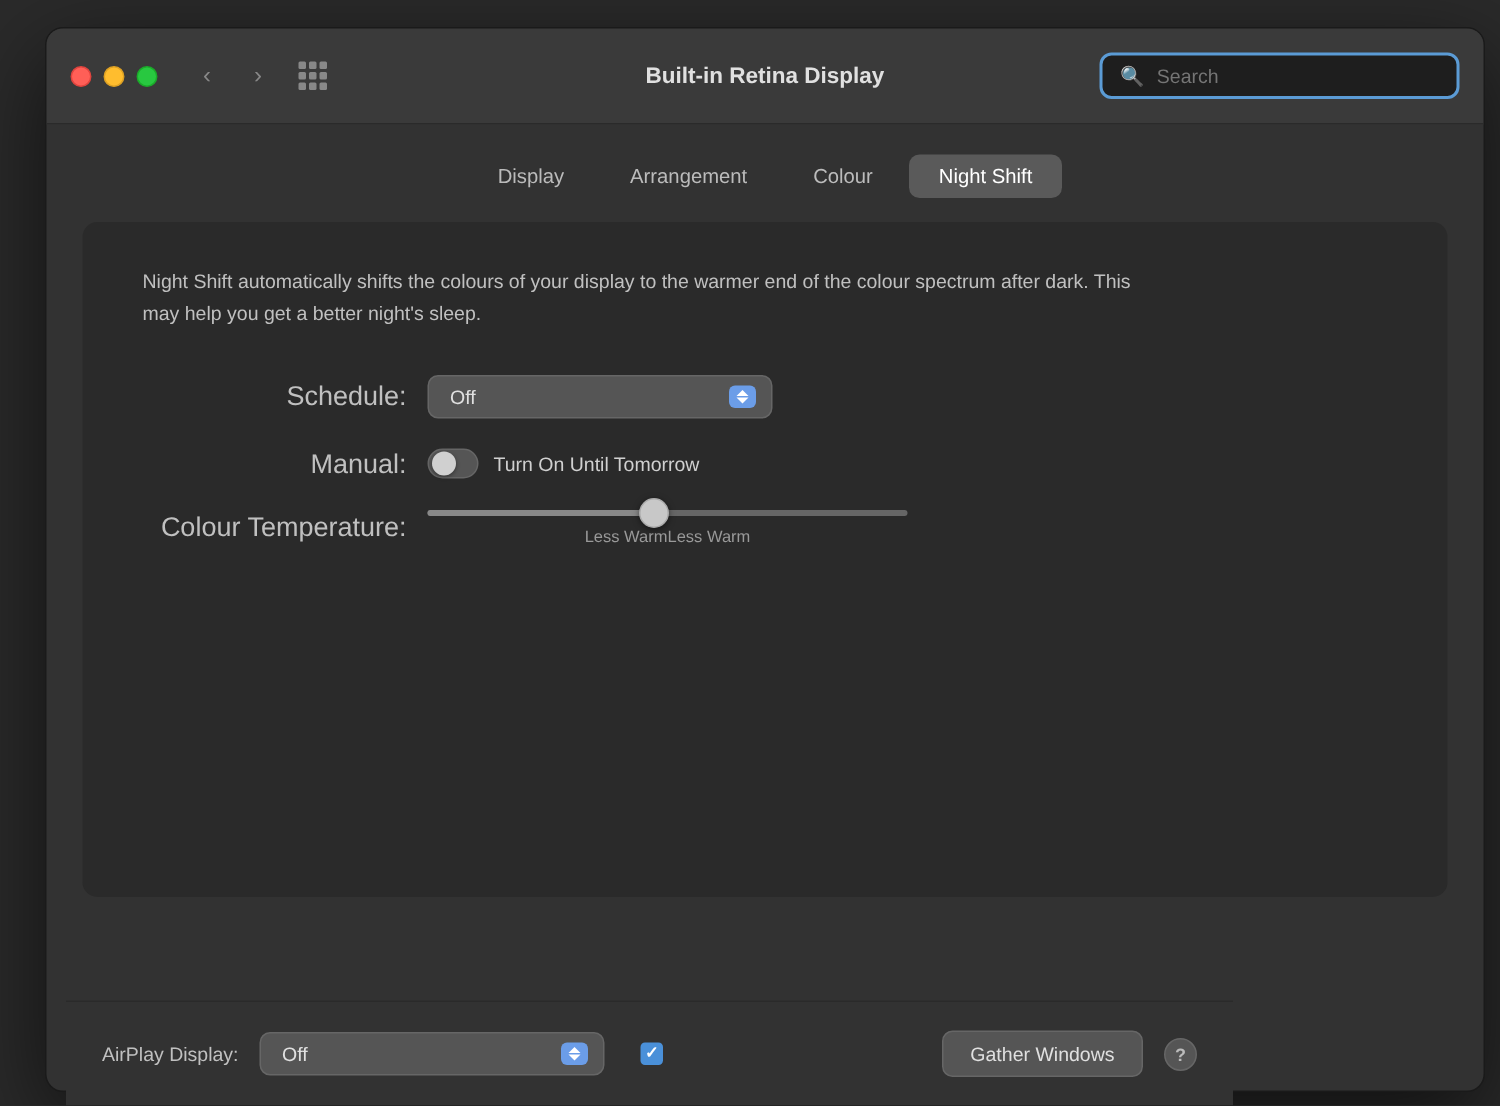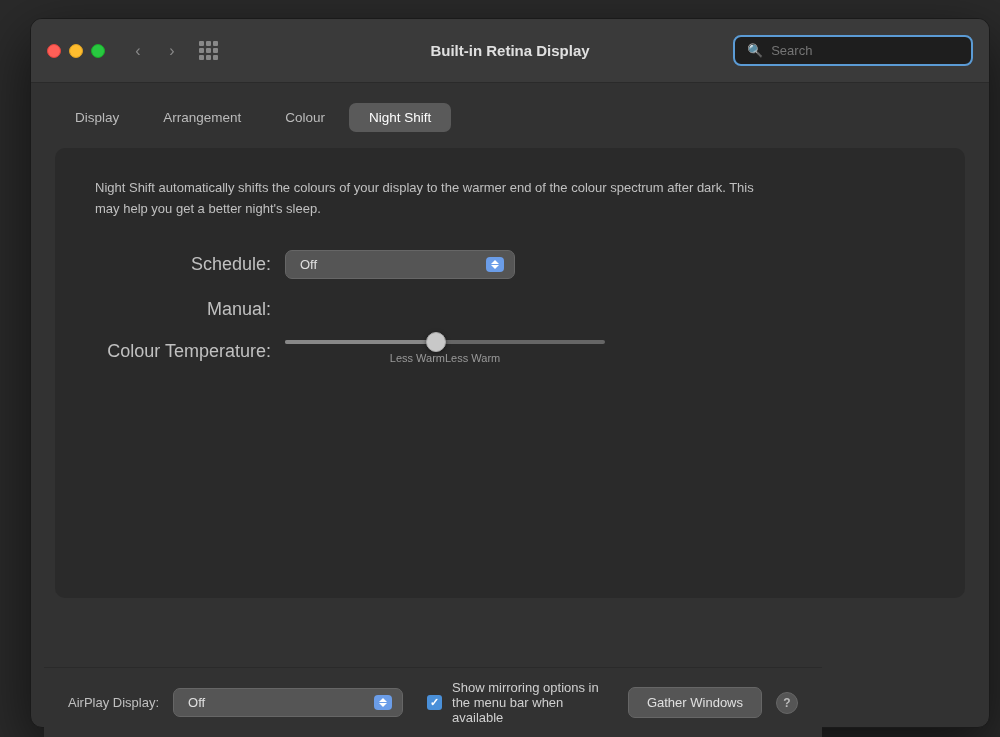--- a/index.html
+++ b/index.html
@@ -120,21 +120,21 @@
     }
 
     
     .content {
       padding: 0 24px 24px;
     }
 
     
     .tabs {
       display: flex;
-      justify-content: flex-start;
+      justify-content: center;
       gap: 4px;
       padding: 20px 0 16px;
     }
 
     .tab {
       padding: 7px 20px;
       border-radius: 7px;
       color: #bbb;
       font-size: 13.5px;
       cursor: pointer;
@@ -431,20 +431,26 @@
           <span class="schedule-value">Off</span>
           <div class="chevron-ud">
             <div class="chevron-up"></div>
             <div class="chevron-down"></div>
           </div>
         </div>
       </div>
 
       <div class="form-row">
         <span class="form-label">Manual:</span>
+        <div class="toggle-container">
+          <div class="toggle">
+            <div class="toggle-knob"></div>
+          </div>
+          <span class="toggle-label">Turn On Until Tomorrow</span>
+        </div>
       </div>
 
       <div class="form-row">
         <span class="form-label">Colour Temperature:</span>
         <div class="slider-container">
           <div class="slider-track">
             <div class="slider-fill"></div>
             <div class="slider-thumb"></div>
           </div>
           <div class="slider-labels">
@@ -466,18 +472,17 @@
     <div class="chevron-ud">
       <div class="chevron-up"></div>
       <div class="chevron-down"></div>
     </div>
   </div>
 
   <div class="mirroring-row">
     <div class="checkbox-blue">
       <span class="checkmark">✓</span>
     </div>
-    <span class="mirroring-label">Show mirroring options in the menu bar when available</span>
   </div>
 
   <button class="gather-btn">Gather Windows</button>
   <button class="help-btn">?</button>
 </div>
 
 </body></html>

